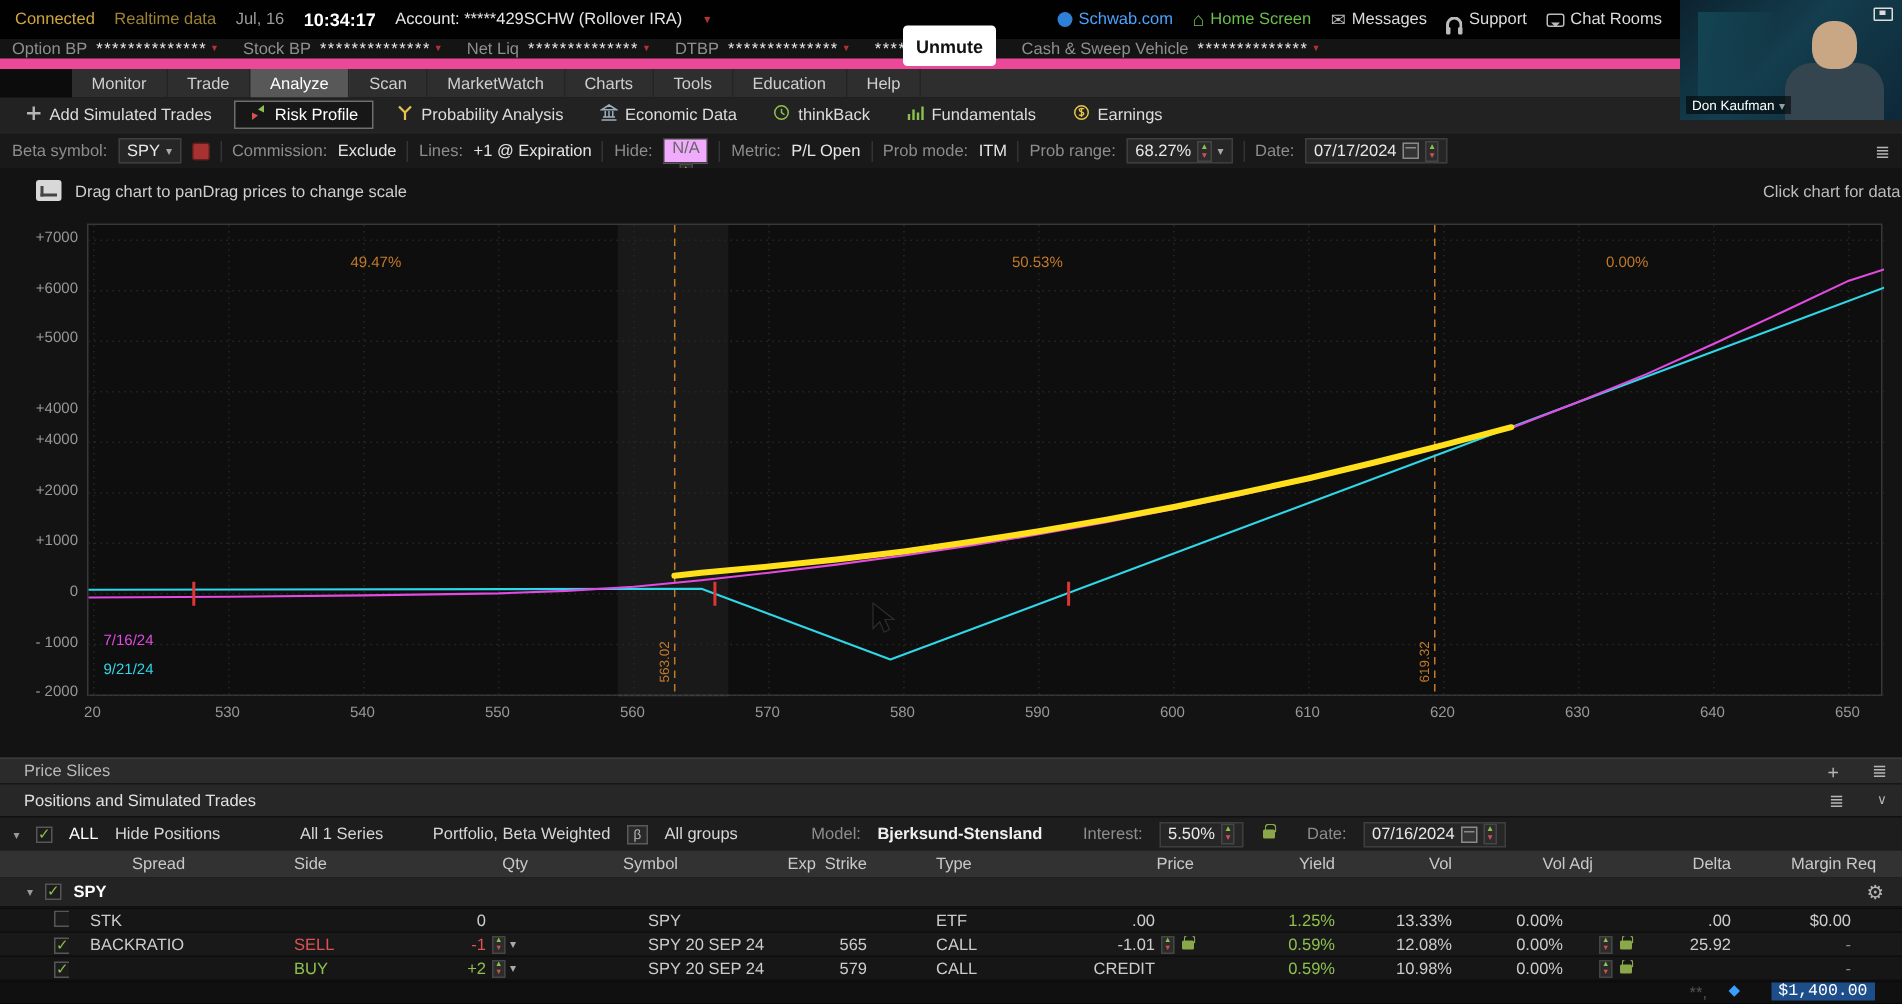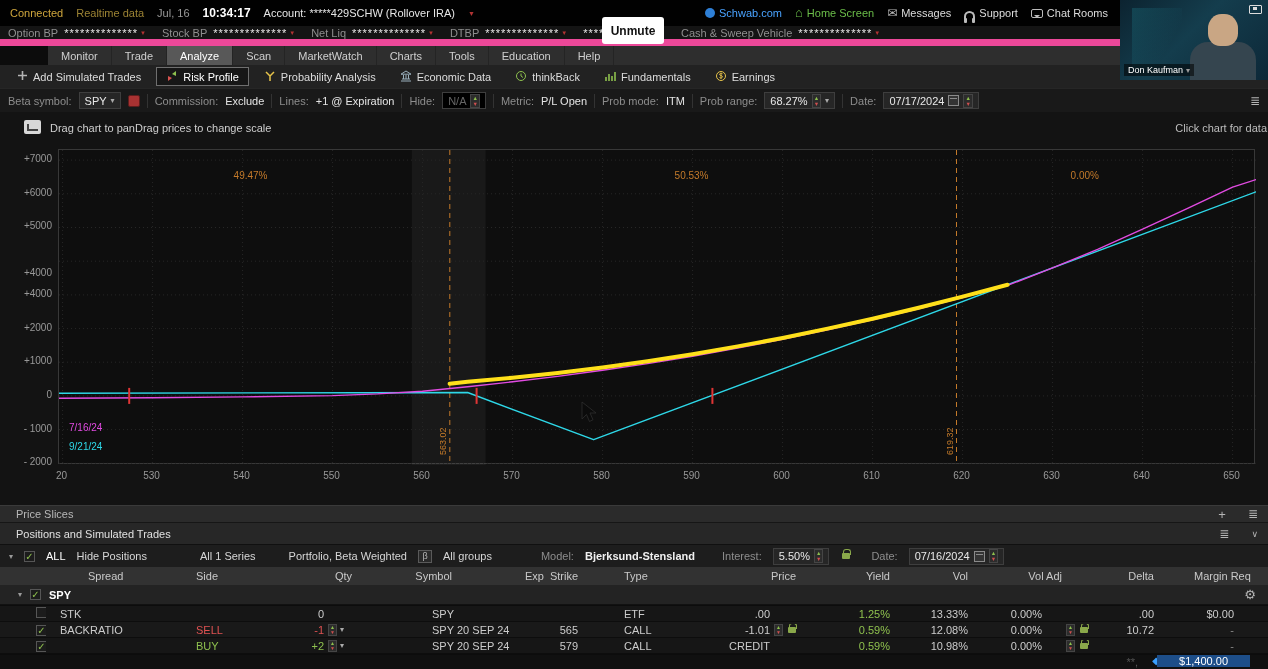--- a/index.html
+++ b/index.html
@@ -43,21 +43,21 @@
   
   .subtabs { top:65px; height:23px; background:#222; display:flex; align-items:center; gap:6px; padding:0 8px; }
   .stab { display:flex; align-items:center; gap:5px; padding:2px 9px; color:#ddd; height:19px; }
   .stab.active { background:#171717; border:1px solid #6f6f6f; color:#fff; }
 
   
   .controls { top:88px; height:24px; background:#191919; display:flex; align-items:center; gap:7px; padding:0 8px; border-top:1px solid #262626; }
   .clabel { color:#8d8d8d; }
   .cval { color:#e5e5e5; }
   .ibox { background:#262626; border:1px solid #3e3e3e; height:17px; display:inline-flex; align-items:center; gap:4px; padding:0 5px; color:#e8e8e8; }
-  .ibox.disabled { color:#666; background:#000000; }
+  .ibox.disabled { color:#666; background:#f0abfc;flex-direction:column; }
   .vsep { width:1px; height:14px; background:#333; }
   .stp { display:inline-flex; flex-direction:column; justify-content:center; background:#2c2c2c; border:1px solid #454545; padding:0 1px; height:14px; }
   .stp i { font-style:normal; font-size:5.5px; line-height:6px; }
   .stp .up { color:#8ec04e; } .stp .dn { color:#d05050; }
   .ddb { color:#aaa; font-size:8px; }
   .cal { width:11px; height:11px; border:1px solid #8a8a8a; background:#343434; display:inline-block; position:relative; }
   .cal::before { content:""; position:absolute; top:2px; left:1px; right:1px; border-top:1px solid #8a8a8a; }
   .lock { position:relative; display:inline-block; width:8px; height:6px; background:#8aa84a; border-radius:1px; margin-left:2px; }
   .lock::before { content:""; position:absolute; left:1px; top:-4px; width:6px; height:5px; border:1.5px solid #8aa84a; border-bottom:none; border-radius:3px 3px 0 0; }
   .redbox { width:12px; height:12px; background:#a83232; border:1px solid #5f1d1d; border-radius:2px; display:inline-block; }
@@ -119,21 +119,21 @@
   .green { color:#8ec04e; } .red { color:#e05252; } .dim { color:#8a8a8a; }
   .gear { position:absolute; right:12px; color:#b5b5b5; font-size:13px; }
   .rowstp { display:inline-flex; flex-direction:column; background:#2c2c2c; border:1px solid #454545; padding:0 1px; height:12px; justify-content:center; }
   .rowstp i { font-style:normal; font-size:5px; line-height:5px; }
   .rowstp .up { color:#8ec04e; } .rowstp .dn { color:#d05050; }
 
   
   .bottombar { top:655px; height:14px; background:#101010; }
   .b-stars { position:absolute; right:130px; top:1px; color:#555; }
   .b-diamond { position:absolute; right:108px; top:0; color:#3aa0ff; font-size:10px; }
-  .b-val { position:absolute; right:18px; top:0; background:#1d4e89; color:#fff; padding:0 22px; font-size:11px; }
+  .b-val { position:absolute; right:18px; top:0; background:#1d4e89; color:#fff; padding:0 5px; font-size:11px;font-family:Liberation Mono, monospace; }
 
   
   .unmute { position:absolute; left:602px; top:17px; width:62px; height:27px; background:#fff; color:#111;
             border-radius:3px; display:flex; align-items:center; justify-content:center; font-weight:bold; font-size:12px; z-index:40; }
   .webcam { position:absolute; right:0; top:0; width:148px; height:80px; z-index:50;
             background:linear-gradient(135deg,#0c2330 0%,#143d4d 45%,#0d2838 100%); overflow:hidden; }
   .cam-head { position:absolute; left:88px; top:14px; width:30px; height:32px; background:#c9a684; border-radius:45% 45% 40% 40%; }
   .cam-body { position:absolute; left:70px; top:42px; width:66px; height:40px; background:#35454f; border-radius:18px 18px 0 0; }
   .cam-glare { position:absolute; left:12px; top:8px; width:50px; height:60px; background:linear-gradient(120deg,rgba(46,214,230,0.16),transparent 70%); }
   .cam-label { position:absolute; left:4px; bottom:4px; background:rgba(0,0,0,0.55); color:#fff; font-size:9px; padding:1px 4px; display:flex; gap:3px; align-items:center; }
@@ -514,21 +514,21 @@
         <div class="tcell col-yield green">0.59%</div>
         <div class="tcell col-vol">12.08%</div>
         <div class="tcell col-voladj">0.00%</div>
         <div class="tcell col-icons">
           <span class="rowstp">
             <i class="up">▲</i>
             <i class="dn">▼</i>
           </span>
           <span class="lock"></span>
         </div>
-        <div class="tcell col-delta">10.72</div>
+        <div class="tcell col-delta">25.92</div>
         <div class="tcell col-margin dim">-</div>
       </div>
       <div class="trow">
         <div class="tcell col-check" style="padding-left: 36px;"><span class="cb">
             <span>✓</span>
           </span></div>
         <div class="tcell col-spread"></div>
         <div class="tcell col-side green">BUY</div>
         <div class="tcell col-qty green">+2</div>
         <div class="tcell col-icons">

